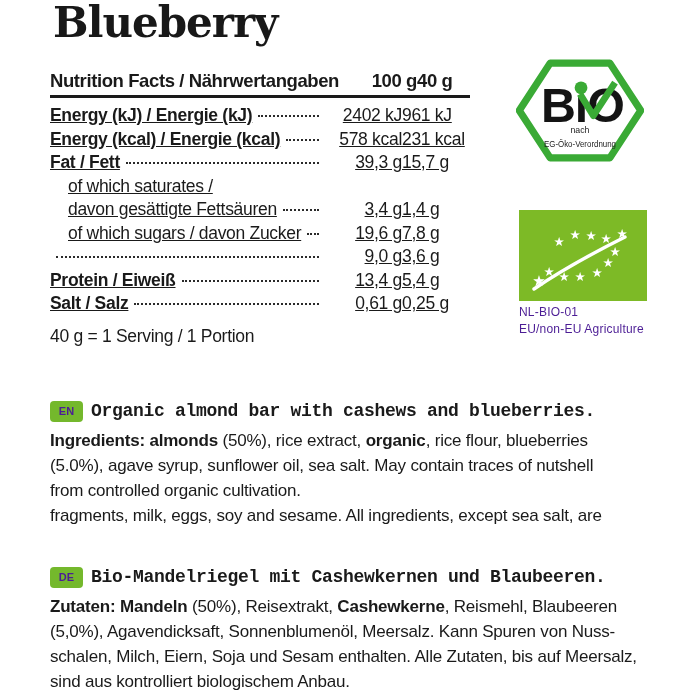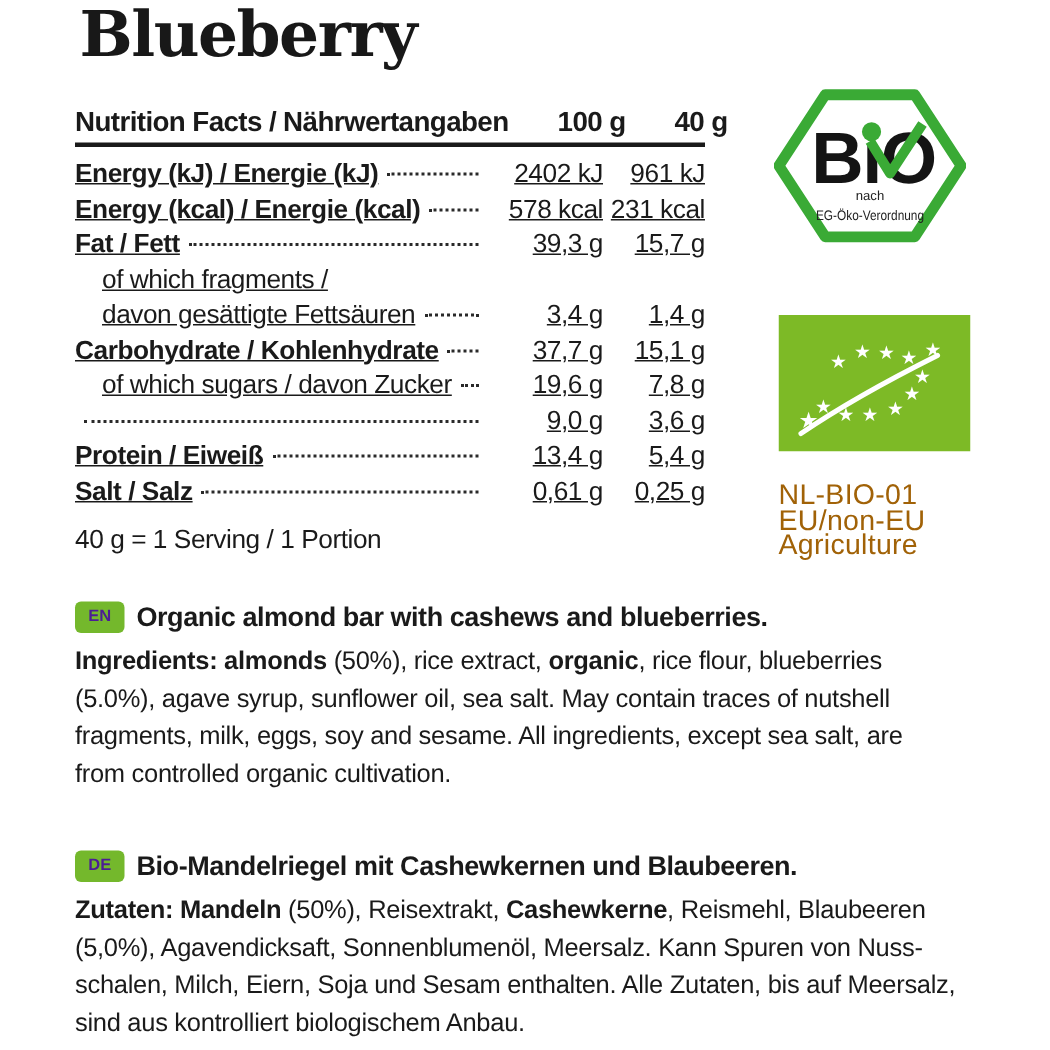--- a/index.html
+++ b/index.html
@@ -11,48 +11,48 @@
   
   .title{
     left:53px;top:-2px;font-family:"DejaVu Serif",serif;font-weight:bold;
     font-size:42px;letter-spacing:-1px;color:#181818;
   }
   
   .ntable{left:50px;top:70px;width:420px;}
   .t-head{display:flex;align-items:baseline;font-weight:bold;font-size:18.5px;letter-spacing:-0.4px;line-height:22px;}
   .t-head-label{flex:1 1 auto;white-space:nowrap;}
   .t-c1{width:78px;text-align:right;flex:0 0 auto;}
-  .t-c2{width:68px;text-align:right;flex:0 0 auto;}
+  .t-c2{width:68px;flex:0 0 auto;}
   .t-divider{height:3px;background:#1a1a1a;margin-top:3px;}
   .t-rows{margin-top:7px;}
   .t-row{display:flex;align-items:baseline;height:23.5px;font-size:17.5px;letter-spacing:-0.3px;text-decoration:underline;}
   .t-label{white-space:nowrap;flex:0 0 auto;}
   .t-label.bold{font-weight:bold;}
   .t-label.indent{padding-left:18px;}
   .t-leader{flex:1 1 auto;border-bottom:2px dotted #2a2a2a;margin:0 5px 0 6px;transform:translateY(-4px);}
   .t-leader.hidden{visibility:hidden;}
   .t-serving{margin-top:9px;font-size:17.5px;letter-spacing:-0.3px;}
   
   .bio-seal{left:516px;top:58px;width:128px;height:105px;}
   .bio-seal svg{display:block;width:128px;height:105px;}
   
   .eu-logo{left:519px;top:210px;width:140px;}
   .eu-logo svg{display:block;width:128px;height:91px;}
-  .eu-caption{margin-top:22px;font-size:19px;line-height:16.5px;color:#a16207;letter-spacing:0.2px;}
+  .eu-caption{margin-top:3px;font-size:12px;line-height:16.5px;color:#4c1d95;letter-spacing:0.2px;}
   
   .section{left:50px;width:620px;}
   .sec-en{top:400px;}
   .sec-de{top:566px;}
   .sec-head{display:flex;align-items:center;margin-bottom:6px;height:22px;}
   .lang-badge{
     display:inline-block;width:33px;height:21px;line-height:21px;border-radius:4px;
     background:var(--badge-green,#74b82c);color:#4c1d95;font-weight:bold;font-size:11px;
     text-align:center;margin-right:8px;flex:0 0 auto;
   }
-  .sec-headline{font-weight:bold;font-size:18px;letter-spacing:-0.3px;white-space:nowrap;}
+  .sec-headline{font-weight:bold;font-size:18px;letter-spacing:-0.3px;white-space:nowrap;font-family:Liberation Mono, monospace;}
   .sec-line{font-size:17px;line-height:25px;letter-spacing:-0.2px;white-space:nowrap;}
   .sec-line b{font-weight:bold;}
 </style>
 </head>
 <body style="--text: #1a1a1a; --badge-green: #74b82c;">
 
 <div class="abs title">Blueberry</div>
 
 <div class="abs ntable">
   <div class="t-head">
@@ -74,36 +74,30 @@
         <span class="t-c1">578 kcal</span>
         <span class="t-c2">231 kcal</span>
       </div>
       <div class="t-row">
         <span class="t-label bold">Fat / Fett</span>
         <span class="t-leader"></span>
         <span class="t-c1">39,3 g</span>
         <span class="t-c2">15,7 g</span>
       </div>
       <div class="t-row">
-        <span class="t-label indent">of which fragments /</span>
+        <span class="t-label indent">of which saturates /</span>
         <span class="t-leader hidden"></span>
         <span class="t-c1"></span>
         <span class="t-c2"></span>
       </div>
       <div class="t-row">
         <span class="t-label indent">davon gesättigte Fettsäuren</span>
         <span class="t-leader"></span>
         <span class="t-c1">3,4 g</span>
         <span class="t-c2">1,4 g</span>
-      </div>
-      <div class="t-row">
-        <span class="t-label bold">Carbohydrate / Kohlenhydrate</span>
-        <span class="t-leader"></span>
-        <span class="t-c1">37,7 g</span>
-        <span class="t-c2">15,1 g</span>
       </div>
       <div class="t-row">
         <span class="t-label indent">of which sugars / davon Zucker</span>
         <span class="t-leader"></span>
         <span class="t-c1">19,6 g</span>
         <span class="t-c2">7,8 g</span>
       </div>
       <div class="t-row">
         <span class="t-leader"></span>
         <span class="t-c1">9,0 g</span>
@@ -162,22 +156,22 @@
 </div>
 
 <div class="abs section sec-en">
   <div class="sec-head">
     <span class="lang-badge">EN</span>
     <span class="sec-headline">Organic almond bar with cashews and blueberries.</span>
   </div>
   <div id="en-lines">
       <div class="sec-line"><b>Ingredients: almonds</b><span> (50%), rice extract, </span><b>organic</b><span>, rice flour, blueberries</span></div>
       <div class="sec-line"><span>(5.0%), agave syrup, sunflower oil, sea salt. May contain traces of nutshell</span></div>
+      <div class="sec-line"><span>from controlled organic cultivation.</span></div>
       <div class="sec-line"><span>fragments, milk, eggs, soy and sesame. All ingredients, except sea salt, are</span></div>
-      <div class="sec-line"><span>from controlled organic cultivation.</span></div>
     </div>
 </div>
 
 <div class="abs section sec-de">
   <div class="sec-head">
     <span class="lang-badge">DE</span>
     <span class="sec-headline">Bio-Mandelriegel mit Cashewkernen und Blaubeeren.</span>
   </div>
   <div id="de-lines">
       <div class="sec-line"><b>Zutaten: Mandeln</b><span> (50%), Reisextrakt, </span><b>Cashewkerne</b><span>, Reismehl, Blaubeeren</span></div>

